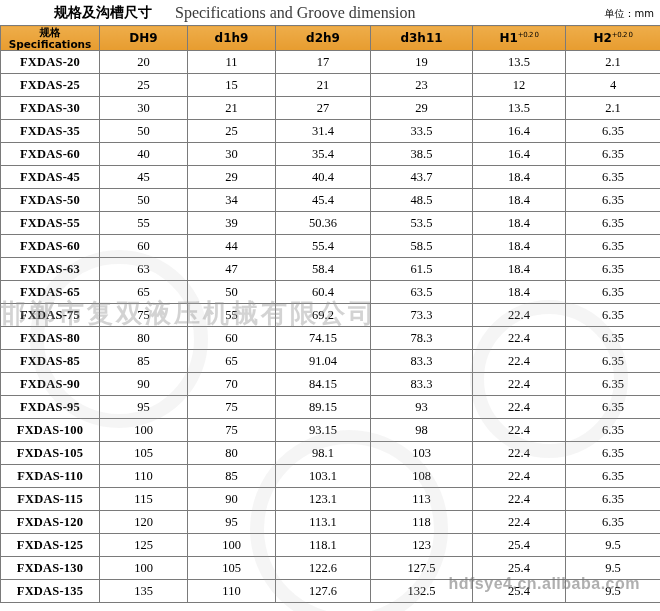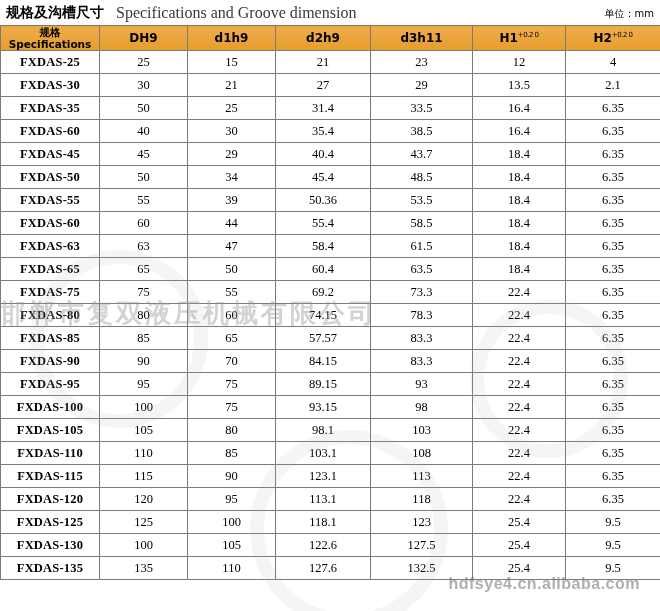--- a/index.html
+++ b/index.html
@@ -25,21 +25,22 @@
   .header-bar {
     display: flex;
     align-items: flex-end;
     justify-content: space-between;
     padding: 4px 6px 3px 6px;
     box-sizing: border-box;
   }
   .title-group {
     display: flex;
     align-items: flex-start;
-    gap: 12px;
+    gap: 23px;
+    margin-left: 48px;
   }
   .title-cn {
     font-family: "DejaVu Sans", sans-serif;
     font-weight: bold;
     font-size: 14px;
     letter-spacing: 0px;
     color: #000;
   }
   .title-en {
     font-family: "Liberation Serif", serif;
@@ -180,20 +181,29 @@
         <th>
           <span>H1</span><span class="sup">+0.2 0</span>
         </th>
         <th>
           <span>H2</span><span class="sup">+0.2 0</span>
         </th>
       </tr>
     </thead>
     <tbody id="table-body">
         <tr>
+          <td class="code">FXDAS-20</td>
+          <td>20</td>
+          <td>11</td>
+          <td>17</td>
+          <td>19</td>
+          <td>13.5</td>
+          <td>2.1</td>
+        </tr>
+        <tr>
           <td class="code">FXDAS-25</td>
           <td>25</td>
           <td>15</td>
           <td>21</td>
           <td>23</td>
           <td>12</td>
           <td>4</td>
         </tr>
         <tr>
           <td class="code">FXDAS-30</td>
@@ -291,21 +301,21 @@
           <td>60</td>
           <td>74.15</td>
           <td>78.3</td>
           <td>22.4</td>
           <td>6.35</td>
         </tr>
         <tr>
           <td class="code">FXDAS-85</td>
           <td>85</td>
           <td>65</td>
-          <td>57.57</td>
+          <td>91.04</td>
           <td>83.3</td>
           <td>22.4</td>
           <td>6.35</td>
         </tr>
         <tr>
           <td class="code">FXDAS-90</td>
           <td>90</td>
           <td>70</td>
           <td>84.15</td>
           <td>83.3</td>

